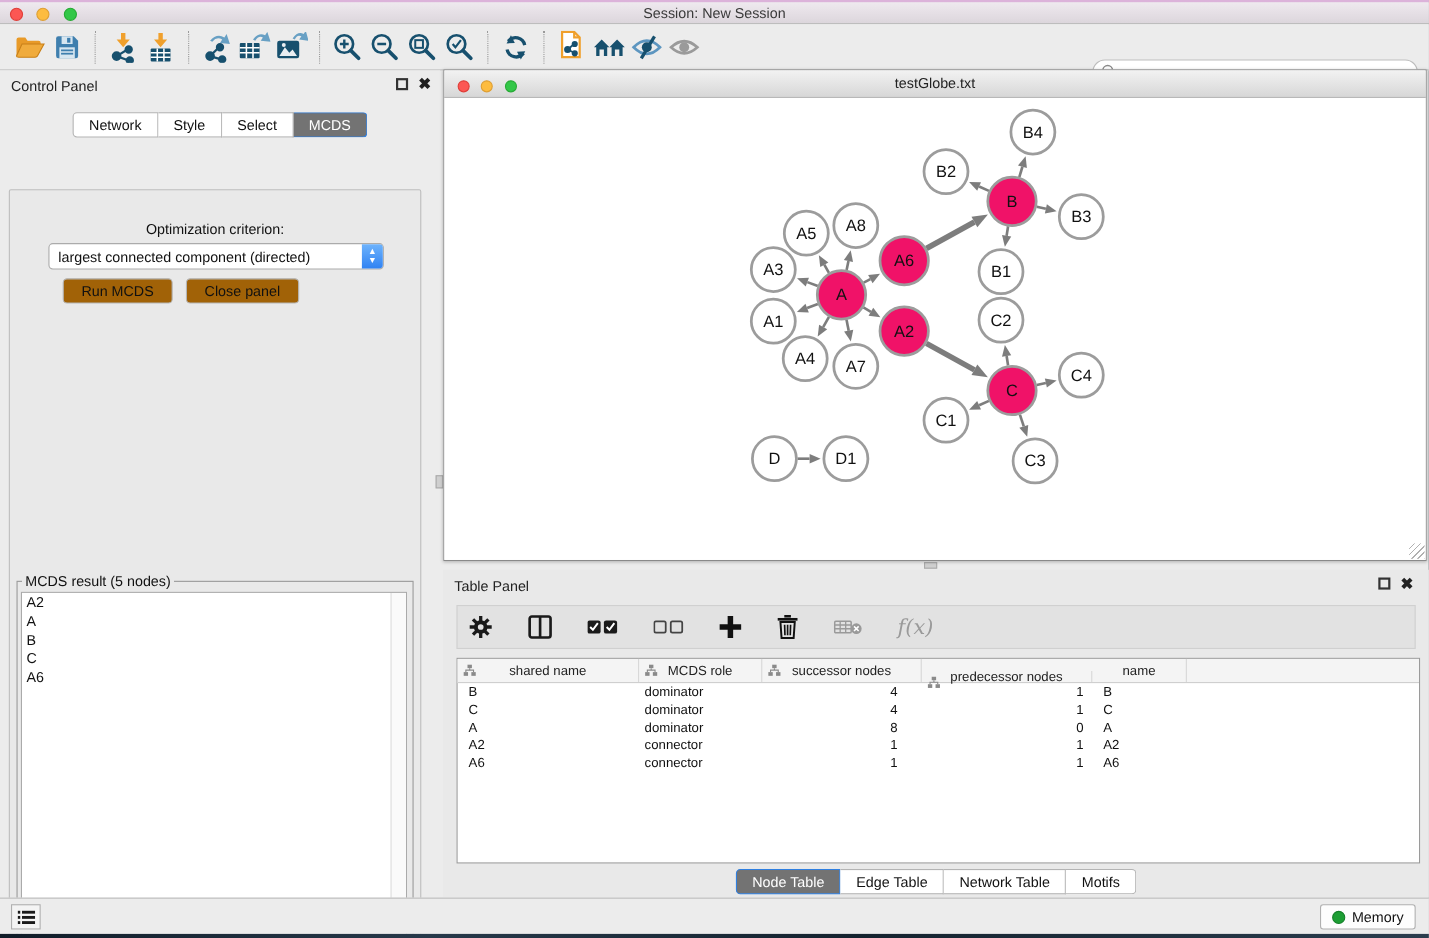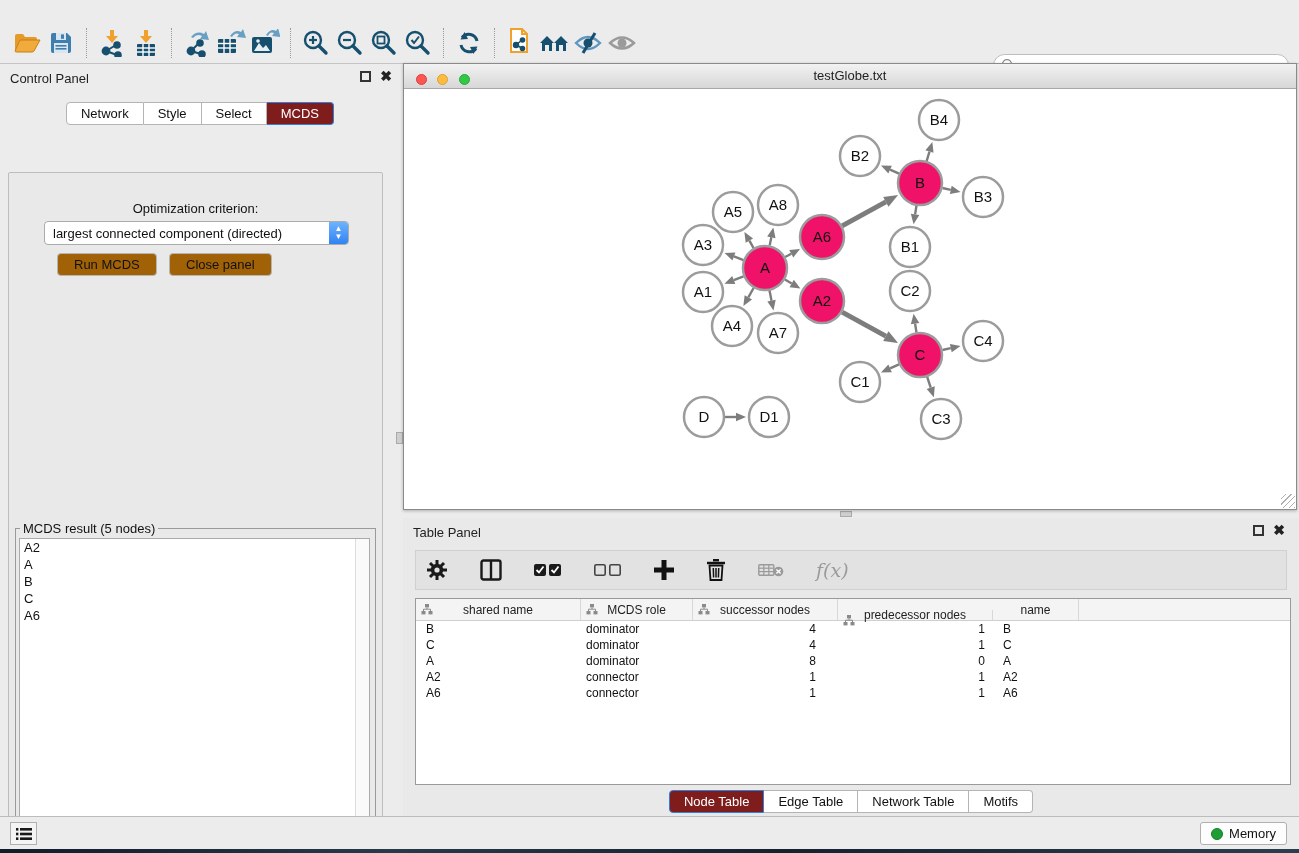--- a/index.html
+++ b/index.html
@@ -31,21 +31,21 @@
   .panel-head { position:relative; height:26px; }
   .panel-title { position:absolute; left:10px; top:7px; font-size:13px; color:#222; }
   .win-btns { position:absolute; right:8px; top:7px; display:flex; gap:9px; }
   .float-glyph { width:11px; height:11px; border:2px solid #333; display:inline-block; }
   .close-glyph { font-size:14px; font-weight:bold; color:#222; line-height:11px; }
   .seg-tabs { display:flex; justify-content:center; position:relative; z-index:3; }
   .seg-tab { background:#fff; border:1px solid #b4b4b4; border-left:none; font-size:13px;
     padding:3px 14px; color:#111; cursor:pointer; }
   .seg-tab:first-child { border-left:1px solid #b4b4b4; border-radius:4px 0 0 4px; }
   .seg-tab:last-child { border-radius:0 4px 4px 0; }
-  .seg-tab.active { background:#7f1d1d; border-color:#2f7fe0; color:#fff; }
+  .seg-tab.active { background:#737373; border-color:#2f7fe0; color:#fff; }
   #cp-content { position:absolute; left:8px; top:108px; width:375px; height:698px;
     border:1px solid #bdbdbd; background:#e9e9e9; border-radius:2px; }
   #opt-label { position:absolute; left:0; top:28px; width:100%; text-align:center; font-size:13px; color:#111; }
   #criterion { position:absolute; left:35px; top:48px; width:305px; height:24px; background:#fff;
     border:1px solid #ababab; border-radius:4px; display:flex; align-items:center; cursor:pointer; }
   #criterion .val { flex:1; font-size:13px; padding-left:8px; color:#111; white-space:nowrap; }
   #criterion .stepper { width:19px; height:22px; border-radius:0 3px 3px 0;
     background:linear-gradient(#6db3fc,#3183f3); color:#fff; font-size:8px; line-height:8px;
     display:flex; flex-direction:column; align-items:center; justify-content:center; }
   .cp-btn { position:absolute; top:80px; height:23px; background:#a16207; border:1px solid #b5b5b5;
@@ -105,20 +105,28 @@
   #desktop-strip { left:0; top:849px; width:1299px; height:4px;
     background:linear-gradient(90deg,#101c28,#27394a 30%,#14222e 60%,#2b3d4e); }
 
   svg { display:block; }
 </style>
 </head>
 <body>
 
 <div id="app">
 
+  <div id="titlebar" class="abs">
+    <span class="lights">
+      <span class="tl-dot tl-red"></span>
+      <span class="tl-dot tl-yellow"></span>
+      <span class="tl-dot tl-green"></span>
+    </span>
+    <div class="title">Session: New Session</div>
+  </div>
 
   <div id="toolbar" class="abs">
     <span class="tb-btn">
       <svg width="28" height="24" viewBox="0 0 28 24">
           <path d="M2 20 L2 5 Q2 3 4 3 L10 3 L12 6 L22 6 Q24 6 24 8 L24 9 L7 9 Z" fill="#e89a28"></path>
           <path d="M2 20 L7 9 L27 9 L21 20 Q20.5 21 19 21 L4 21 Q2 21 2 20 Z" fill="#f0ab3c" stroke="#c87f16" stroke-width="1"></path>
         </svg>
     </span>
     <span class="tb-btn">
       <svg width="24" height="24" viewBox="0 0 24 24">

